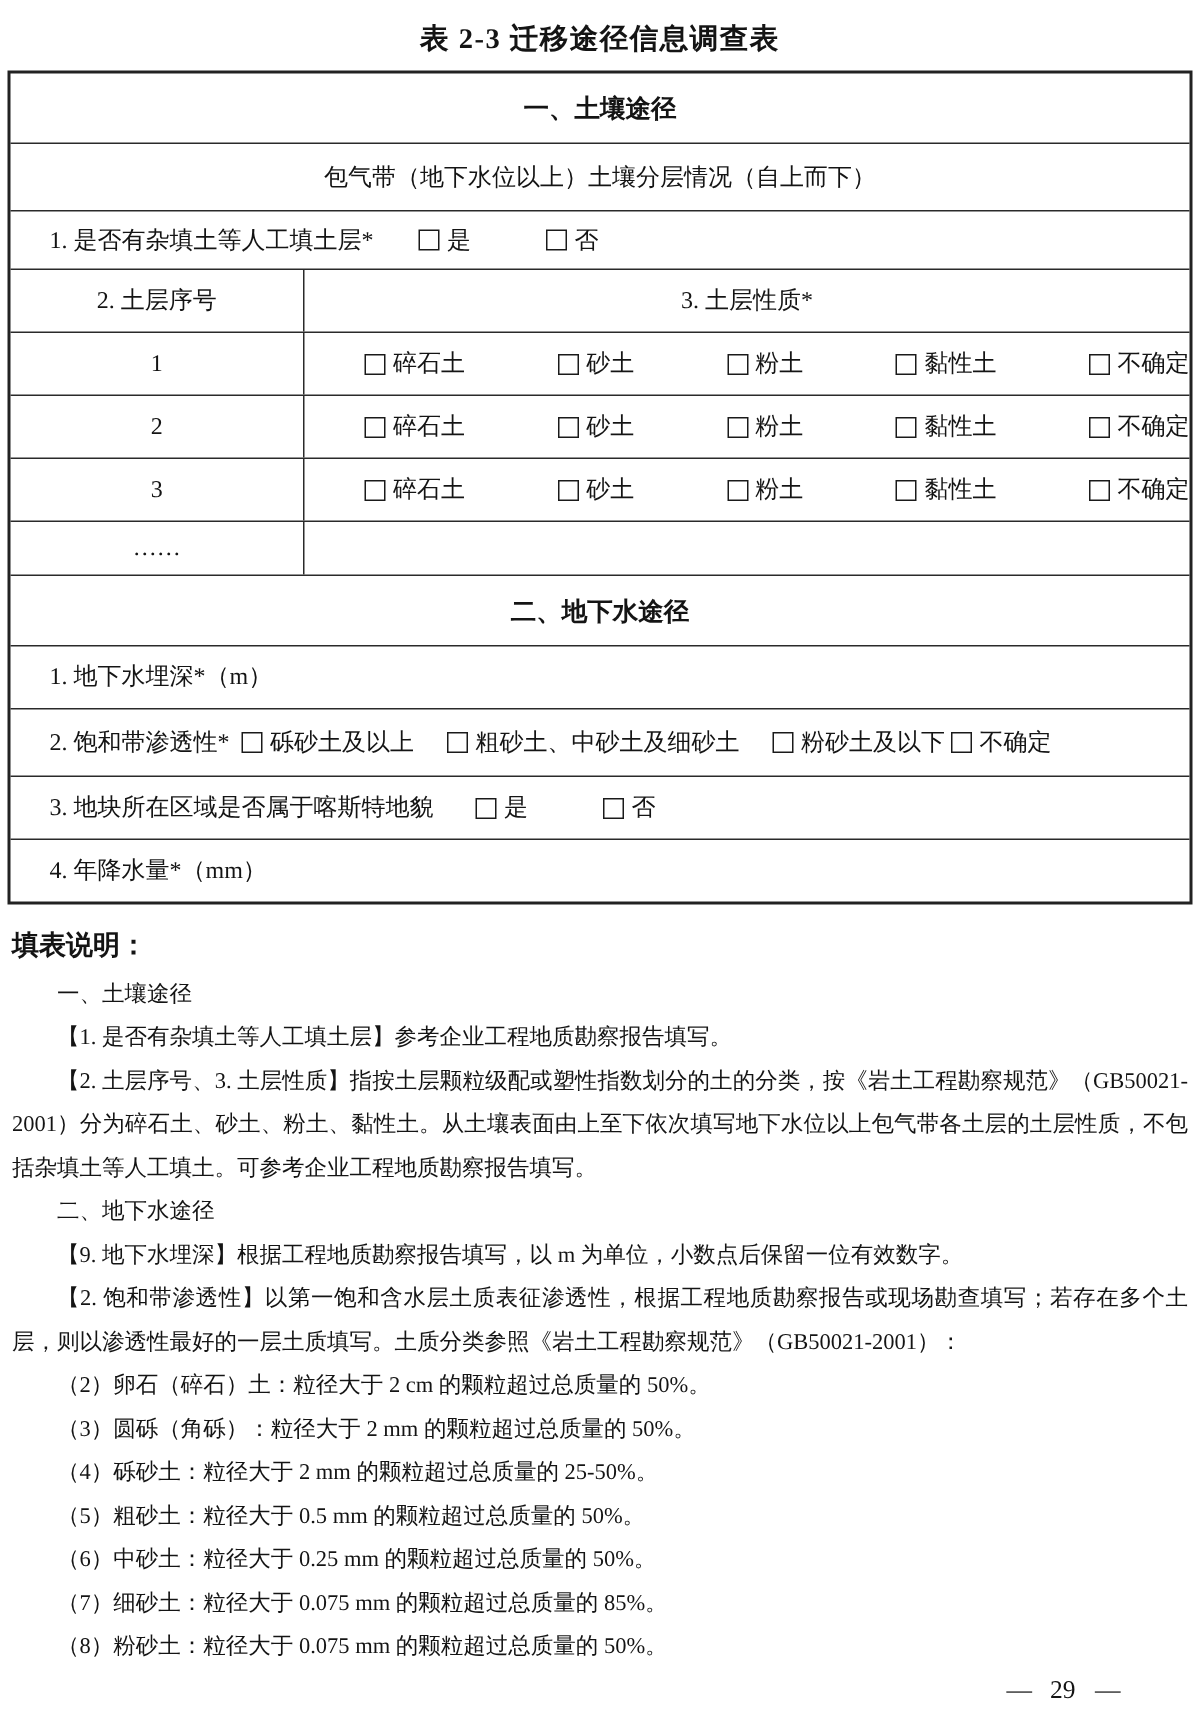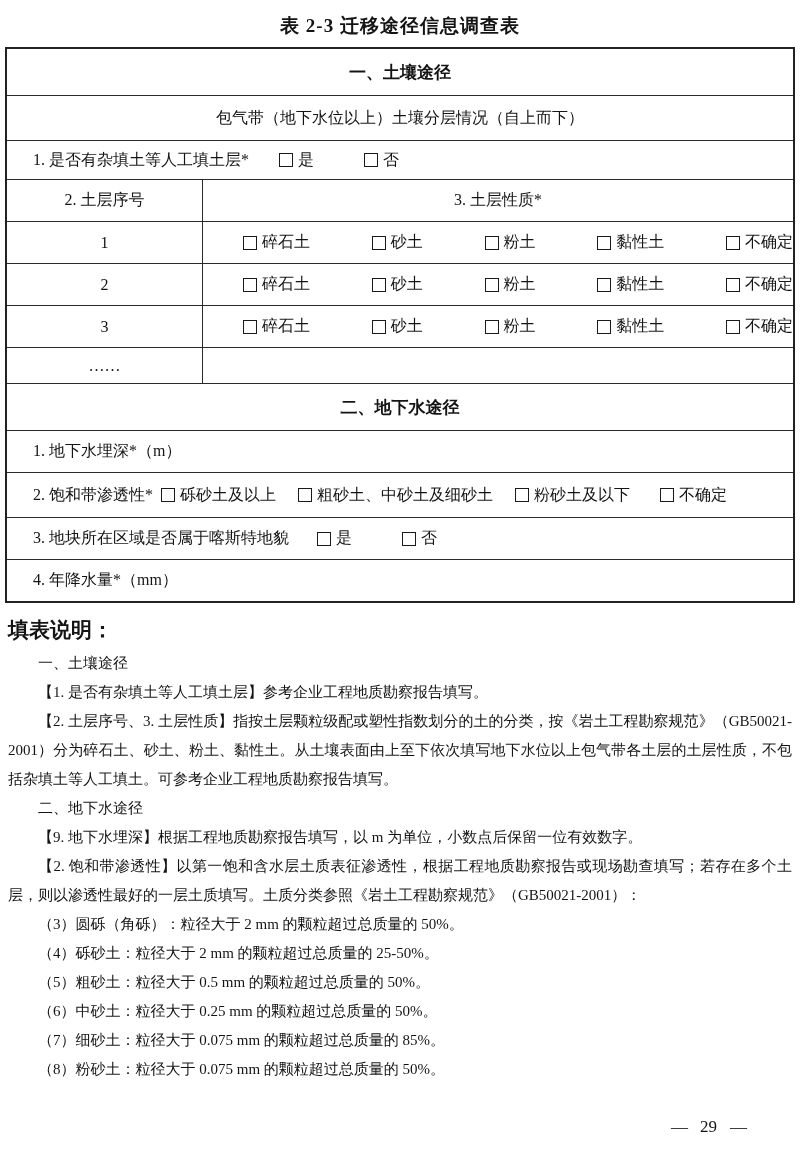--- a/index.html
+++ b/index.html
@@ -35,21 +35,21 @@
   .cell-prop.hdr { padding-left:0; justify-content:center; }
   .cb {
     display:inline-block; width:12px; height:12px;
     border:1.5px solid #1a1a1a; margin-right:5px;
     vertical-align:-1px; flex:none; background:#fff;
   }
   .opt { margin-right:26px; white-space:nowrap; display:inline-flex; align-items:center; }
   .opt:last-child { margin-right:0; }
   .opt-gap { margin-left:30px; }
   .notes { margin:15px 8px 0 8px; }
-  .notes-heading { font-weight:bold; font-size:21px; line-height:24px; margin-bottom:7px; }
+  .notes-heading { font-weight:bold; font-size:18px; line-height:24px; margin-bottom:7px; }
   .para {
     font-size:15px; line-height:29px; text-indent:2em; margin:0;
     text-align:justify;
   }
   .page-number {
     position:absolute; left:658px; top:1117px;
     font-size:17px; display:flex; align-items:center;
   }
   .page-number .dash { margin:0 13px; letter-spacing:-1px; }
 </style>
@@ -179,21 +179,21 @@
   <div class="t-row h44 pad">
     <span>2. 饱和带渗透性*</span>
     <span class="opt" style="margin-left:8px;margin-right:22px">
         <span class="cb"></span>
         <span>砾砂土及以上</span>
       </span>
     <span class="opt" style="margin-right:22px">
         <span class="cb"></span>
         <span>粗砂土、中砂土及细砂土</span>
       </span>
-    <span class="opt" style="margin-right:30px">
+    <span class="opt" style="margin-right:4px">
         <span class="cb"></span>
         <span>粉砂土及以下</span>
       </span>
     <span class="opt">
         <span class="cb"></span>
         <span>不确定</span>
       </span>
   </div>
 
   <div class="t-row h41 pad">
@@ -215,20 +215,21 @@
 </div>
 
 <div class="notes">
   <div class="notes-heading">填表说明：</div>
   <p class="para">一、土壤途径</p>
   <p class="para">【1. 是否有杂填土等人工填土层】参考企业工程地质勘察报告填写。</p>
   <p class="para">【2. 土层序号、3. 土层性质】指按土层颗粒级配或塑性指数划分的土的分类，按《岩土工程勘察规范》（GB50021-2001）分为碎石土、砂土、粉土、黏性土。从土壤表面由上至下依次填写地下水位以上包气带各土层的土层性质，不包括杂填土等人工填土。可参考企业工程地质勘察报告填写。</p>
   <p class="para">二、地下水途径</p>
   <p class="para">【9. 地下水埋深】根据工程地质勘察报告填写，以 m 为单位，小数点后保留一位有效数字。</p>
   <p class="para">【2. 饱和带渗透性】以第一饱和含水层土质表征渗透性，根据工程地质勘察报告或现场勘查填写；若存在多个土层，则以渗透性最好的一层土质填写。土质分类参照《岩土工程勘察规范》（GB50021-2001）：</p>
+  <p class="para">（2）卵石（碎石）土：粒径大于 2 cm 的颗粒超过总质量的 50%。</p>
   <p class="para">（3）圆砾（角砾）：粒径大于 2 mm 的颗粒超过总质量的 50%。</p>
   <p class="para">（4）砾砂土：粒径大于 2 mm 的颗粒超过总质量的 25-50%。</p>
   <p class="para">（5）粗砂土：粒径大于 0.5 mm 的颗粒超过总质量的 50%。</p>
   <p class="para">（6）中砂土：粒径大于 0.25 mm 的颗粒超过总质量的 50%。</p>
   <p class="para">（7）细砂土：粒径大于 0.075 mm 的颗粒超过总质量的 85%。</p>
   <p class="para">（8）粉砂土：粒径大于 0.075 mm 的颗粒超过总质量的 50%。</p>
 </div>
 
 <div class="page-number">
   <span class="dash">—</span>

